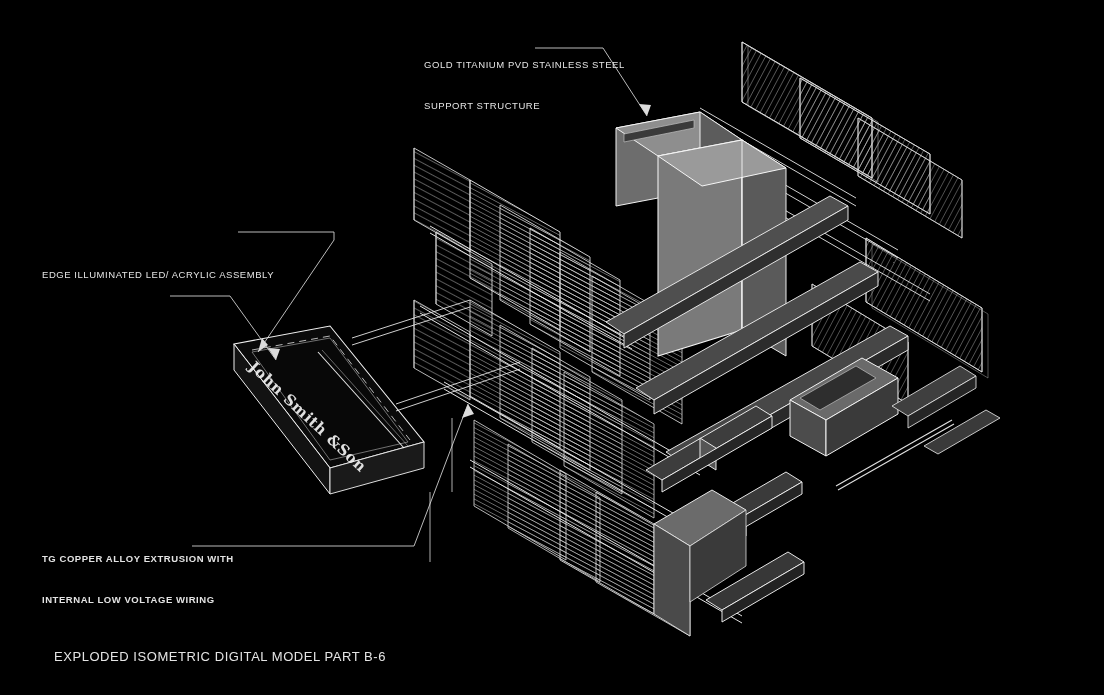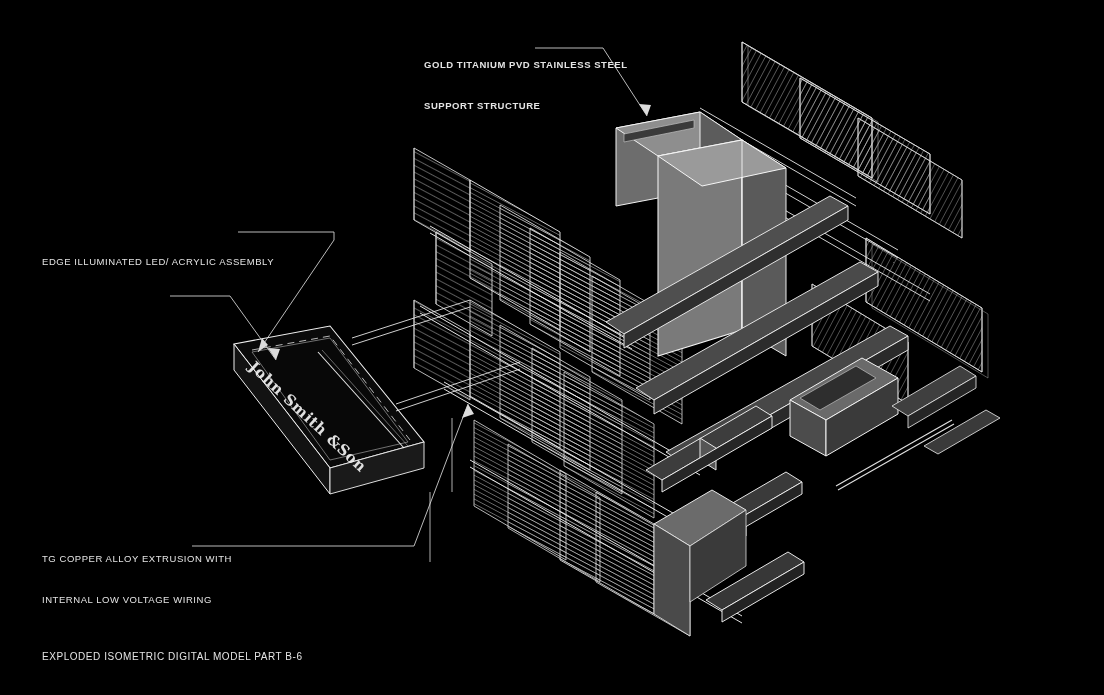--- a/index.html
+++ b/index.html
@@ -36,25 +36,25 @@
     font-family: "Liberation Sans", sans-serif;
     font-size: 9.5px;
     letter-spacing: 0.55px;
     line-height: 13.5px;
     color: #e4e4e4;
     white-space: pre;
     text-transform: uppercase;
     font-weight: 400;
     pointer-events: auto;
   }
-  #anno-support  { left: 424px; top: 31px; font-weight: bold; }
-  #anno-led      { left: 42px;  top: 228px; }
+  #anno-support  { left: 424px; top: 31px; }
+  #anno-led      { left: 42px;  top: 241px; }
   #anno-plate    { left: 42px;  top: 279px; }
-  #anno-extr     { left: 42px;  top: 525px; }
-  #anno-caption  { left: 42px;  top: 650px; font-size: 10px; }
+  #anno-extr     { left: 42px;  top: 525px; font-weight: bold; }
+  #anno-caption  { left: 54px;  top: 650px; font-size: 13px; }
 </style>
 </head>
 <body>
 
 <div id="stage">
 
   <svg id="drawing" viewBox="0 0 1104 695" xmlns="http://www.w3.org/2000/svg">
     <defs>
 
       <pattern id="hatchMesh" width="6" height="6" patternTransform="rotate(-62)" patternUnits="userSpaceOnUse">

